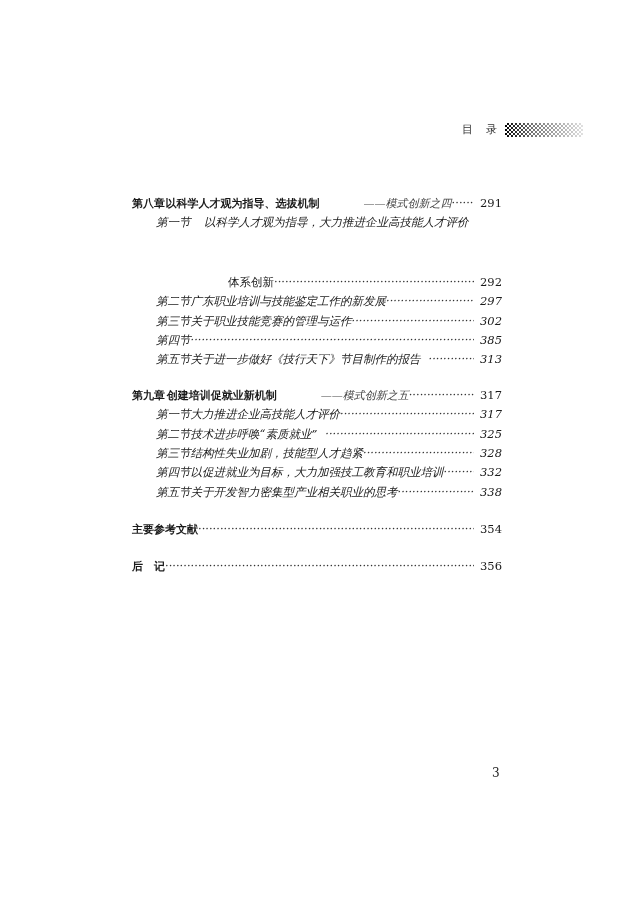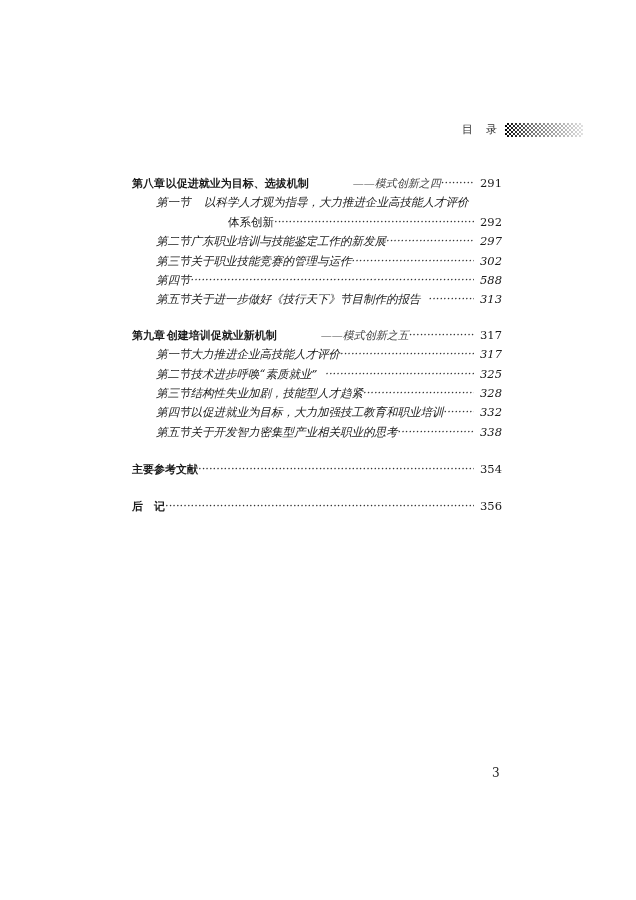--- a/index.html
+++ b/index.html
@@ -11,51 +11,51 @@
     background-image:
       linear-gradient(45deg, #000 25%, transparent 25%),
       linear-gradient(-45deg, #000 25%, transparent 25%),
       linear-gradient(45deg, transparent 75%, #000 75%),
       linear-gradient(-45deg, transparent 75%, #000 75%);
     background-size: 4px 4px;
     background-position: 0 0, 0 2px, 2px -2px, -2px 0;
     -webkit-mask-image: linear-gradient(to right, rgba(0,0,0,1) 0%, rgba(0,0,0,0.55) 35%, rgba(0,0,0,0.12) 100%);
     mask-image: linear-gradient(to right, rgba(0,0,0,1) 0%, rgba(0,0,0,0.55) 35%, rgba(0,0,0,0.12) 100%);
   }
-  .toc { position: absolute; left: 132px; top: 176px; width: 370px; font-size: 11.5px; }
+  .toc { position: absolute; left: 132px; top: 196px; width: 370px; font-size: 11.5px; }
   .row { position: relative; height: 19.4px; display: flex; align-items: baseline; white-space: nowrap; }
   .row .num { flex: 0 0 auto; margin-left: 6px; font-size: 11.5px; }
   .row .dots { flex: 1 1 auto; overflow: hidden; color: #333; letter-spacing: 0px; }
   .row .dots::before { content: "································································································································"; }
   .chapter .label { font-family: "DejaVu Sans", "Liberation Sans", sans-serif; font-weight: bold; font-size: 11px; }
   .chapter .gap { display: inline-block; width: 12px; }
   .chapter .subtitle { font-style: italic; color: #444; font-size: 11px; margin-left: 44px; }
   .section { padding-left: 24px; font-style: italic; }
   .section .sec-no { display: inline-block; width: 48px; }
-  .cont { padding-left: 96px; }
+  .cont { padding-left: 96px; margin-top: 40px; }
   .spacer { height: 16px; }
   .spacer-lg { height: 18px; }
   .backmatter .label { font-family: "DejaVu Sans", "Liberation Sans", sans-serif; font-weight: bold; font-size: 11px; text-align: center; }
   .page-number { position: absolute; left: 492px; top: 766px; font-size: 12px; color: #222; }
 </style>
 </head>
 <body>
 
 <div class="header">
   <span class="header-label" style="left:462px;">目</span>
   <span class="header-label" style="left:486px;">录</span>
   <div class="checker"></div>
 </div>
 
 <div class="toc">
 
   <div class="row chapter">
     <span class="label">第八章</span>
     <span class="gap"></span>
-    <span class="label">以促进就业为目标、选拔机制</span>
+    <span class="label">以科学人才观为指导、选拔机制</span>
     <span class="subtitle">——模式创新之四</span>
     <span class="dots"></span>
     <span class="num">291</span>
   </div>
 
   <div class="row section">
     <span class="sec-no">第一节</span>
     <span>以科学人才观为指导，大力推进企业高技能人才评价</span>
   </div>
   <div class="row cont">
@@ -74,21 +74,21 @@
   <div class="row section">
     <span class="sec-no">第三节</span>
     <span>关于职业技能竞赛的管理与运作</span>
     <span class="dots"></span>
     <span class="num">302</span>
   </div>
 
   <div class="row section">
     <span class="sec-no">第四节</span>
     <span class="dots"></span>
-    <span class="num">588</span>
+    <span class="num">385</span>
   </div>
 
   <div class="row section">
     <span class="sec-no">第五节</span>
     <span>关于进一步做好《技行天下》节目制作的报告</span>
     <span class="dots" style="margin-left:8px;"></span>
     <span class="num">313</span>
   </div>
 
   <div class="spacer"></div>

